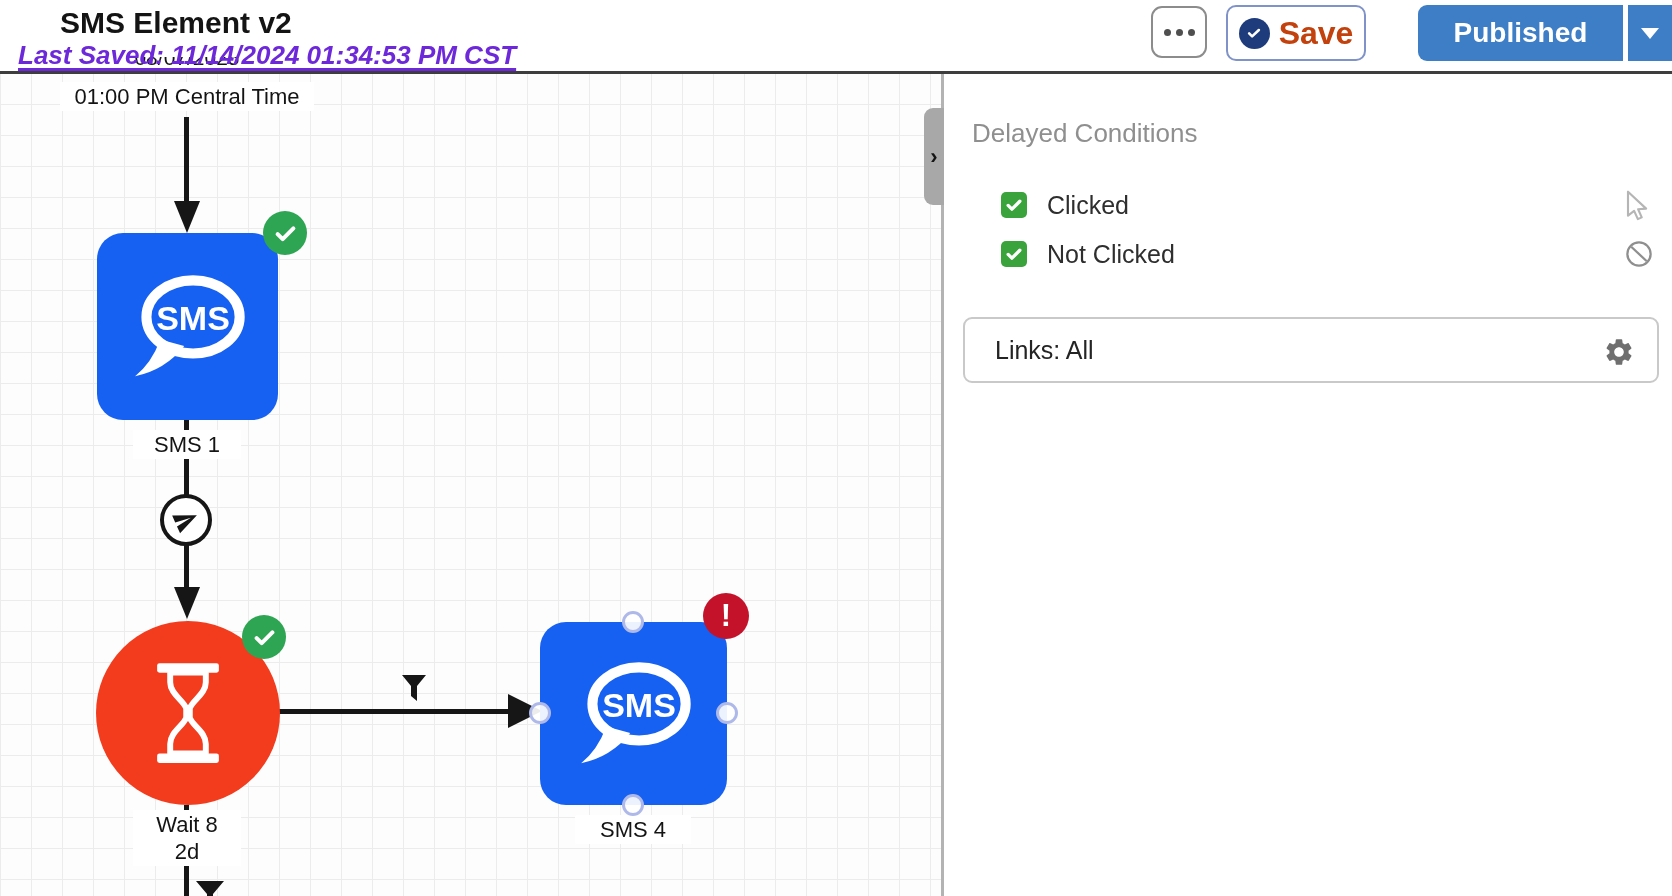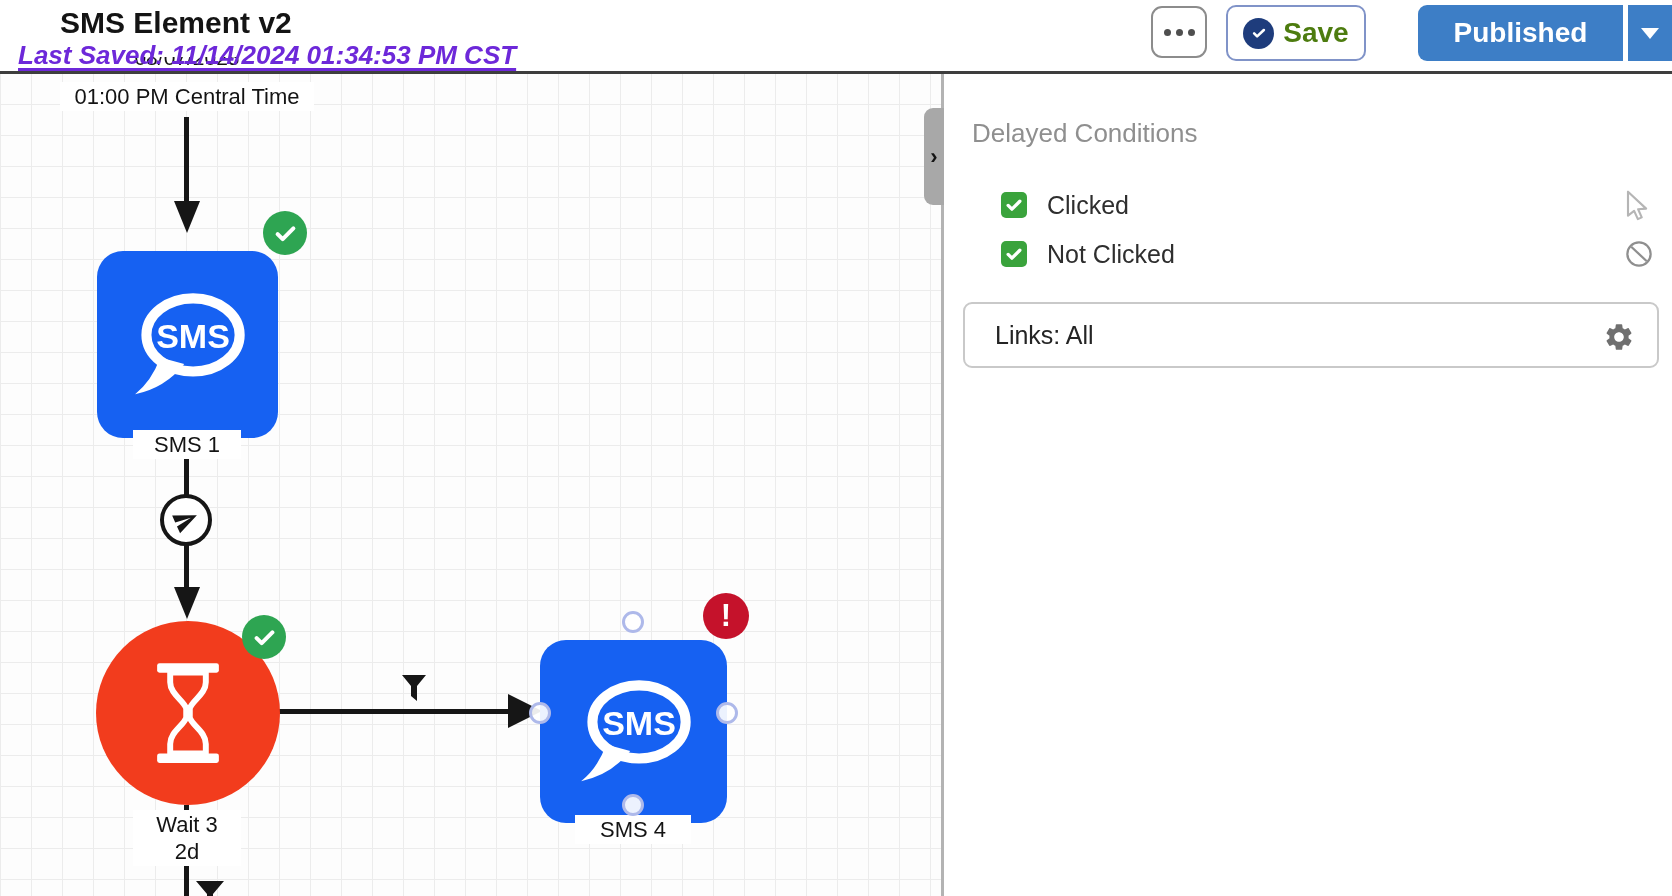--- a/index.html
+++ b/index.html
@@ -15,42 +15,42 @@
                 color:#6d28d9; z-index:6; text-decoration:underline; text-decoration-thickness:3px; text-underline-offset:4px; }
   .date-clip { position:absolute; left:107px; top:57px; width:160px; height:15px; overflow:hidden; z-index:3; text-align:center; }
   .date-clip span { display:block; margin-top:-11px; font-size:21px; color:#141414; }
 
   .btn-more { position:absolute; left:1151px; top:6px; width:56px; height:52px; background:#fff;
               border:2px solid #8c8c8c; border-radius:11px; display:flex; align-items:center; justify-content:center; gap:5px; z-index:6; cursor:pointer; }
   .btn-more .dot { width:7px; height:7px; border-radius:50%; background:#4f4f4f; }
   .btn-save { position:absolute; left:1226px; top:5px; width:140px; height:56px; background:#fff;
               border:2px solid #8093c8; border-radius:10px; display:flex; align-items:center; justify-content:center; gap:9px; z-index:6; cursor:pointer; }
   .save-check { width:31px; height:31px; border-radius:50%; background:#1e3c7c; display:flex; align-items:center; justify-content:center; }
-  .btn-save .lbl { font-size:28px; font-weight:bold; color:#4d7c0f; }
+  .btn-save .lbl { font-size:32px; font-weight:bold; color:#c2410c; }
   .btn-published { position:absolute; left:1418px; top:5px; width:205px; height:56px; background:#3d7ec6;
               border-radius:9px 0 0 9px; display:flex; align-items:center; justify-content:center; z-index:6; cursor:pointer; }
   .btn-published .lbl { font-size:28px; font-weight:bold; color:#fff; }
   .btn-pub-caret { position:absolute; left:1628px; top:5px; width:44px; height:56px; background:#3d7ec6;
               display:flex; align-items:center; justify-content:center; z-index:6; cursor:pointer; }
   .caret-down { width:0; height:0; border-left:9px solid transparent; border-right:9px solid transparent; border-top:11px solid #fff; }
 
   
   .canvas { position:absolute; left:0; top:73px; width:941px; height:823px; background-color:#fdfdfd;
             background-image:linear-gradient(to right,#ececec 1px,transparent 1px),
                              linear-gradient(to bottom,#ececec 1px,transparent 1px);
             background-size:31px 31px; z-index:1; }
   .vline { position:absolute; width:5px; background:#161616; }
   .hline { position:absolute; height:5px; background:#161616; }
   .arrow-down { position:absolute; width:0; height:0; border-left:13px solid transparent;
                 border-right:13px solid transparent; border-top:32px solid #161616; }
   .arrow-right { position:absolute; width:0; height:0; border-top:17px solid transparent;
                  border-bottom:17px solid transparent; border-left:34px solid #161616; }
 
   .node-sms { position:absolute; width:181px; height:187px; background:#1661f2; border-radius:26px;
-              display:flex; align-items:center; justify-content:center; z-index:2; cursor:pointer;margin-top:18px; }
+              display:flex; align-items:center; justify-content:center; z-index:2; cursor:pointer; }
   .node-wait { position:absolute; width:184px; height:184px; background:#f23c1d; border-radius:50%;
                display:flex; align-items:center; justify-content:center; z-index:2; cursor:pointer; }
   .badge { position:absolute; border-radius:50%; display:flex; align-items:center; justify-content:center; z-index:5; }
   .badge.success { width:44px; height:44px; background:#2ea552; }
   .badge.error { width:46px; height:46px; background:#c5122b; color:#fff; font-size:31px; font-weight:800; }
   .node-label { position:absolute; background:#fff; font-size:22px; color:#141414; text-align:center;
                 padding:1px 8px; z-index:3; line-height:27px; white-space:nowrap; }
   .handle { position:absolute; width:22px; height:22px; border-radius:50%; border:3px solid #aeb9ea;
             background:rgba(255,255,255,.92); z-index:4; cursor:pointer; }
   .send-circle { position:absolute; width:52px; height:52px; border-radius:50%; background:#fff;
@@ -62,21 +62,21 @@
            border-left:3px solid #b3b3b3; z-index:2; }
   .collapse-tab { position:absolute; left:-20px; top:35px; width:20px; height:97px; background:#a8a8a8;
                   border-radius:9px 0 0 9px; display:flex; align-items:center; justify-content:center; cursor:pointer; }
   .collapse-tab span { color:#141414; font-size:22px; font-weight:bold; }
   .panel-heading { position:absolute; left:28px; top:45px; font-size:26px; color:#8f8f8f; }
   .cond-row { position:absolute; left:21px; height:28px; display:flex; align-items:center;padding-left:36px; }
   .checkbox { width:26px; height:26px; border-radius:5px; background:#3aa33c; display:flex;
               align-items:center; justify-content:center; cursor:pointer; }
   .cond-label { margin-left:20px; font-size:25px; color:#2e2e2e; }
   .row-icon { position:absolute; }
-  .links-box { position:absolute; left:19px; top:229px; width:696px; height:66px; border:2px solid #c9c9c9;
+  .links-box { position:absolute; left:19px; top:244px; width:696px; height:66px; border:2px solid #c9c9c9;
                border-radius:9px; background:#fff; display:flex; align-items:center; cursor:pointer; }
   .links-box .value { margin-left:30px; font-size:25px; color:#242424; }
   .links-box .gear { position:absolute; right:22px; top:17px; cursor:pointer; }
 </style>
 </head>
 <body>
 
 <div class="page">
 
   <div class="canvas">
@@ -117,21 +117,21 @@
       </svg>
     </div>
     <div class="badge success" style="left:242px; top:542px;">
       <svg width="27" height="27" viewBox="0 0 24 24">
         <path d="M5 12.5l4.5 4.5L19 7.5" stroke="#fff" stroke-width="3.6" fill="none" stroke-linecap="round" stroke-linejoin="round"></path>
       </svg>
     </div>
 
     <div class="vline" style="left:184px; top:732px; height:91px;"></div>
     <div class="node-label" style="left:133px; top:737px; width:108px;">
-      <div>Wait 3</div>
+      <div>Wait 8</div>
       <div>2d</div>
     </div>
     <svg class="funnel" style="left:195px; top:808px;" width="30" height="16" viewBox="0 0 30 16">
       <path d="M1 0 H29 L18 13 V16 H12 V13 Z" fill="#161616"></path>
     </svg>
 
     <div class="hline" style="left:278px; top:636px; width:234px;"></div>
     <div class="arrow-right" style="left:508px; top:621px;"></div>
     <svg class="funnel" style="left:400px; top:600px;" width="28" height="30" viewBox="0 0 28 30">
       <path d="M2 2 H26 L17 13 V28 L11 23 V13 Z" fill="#161616"></path>

